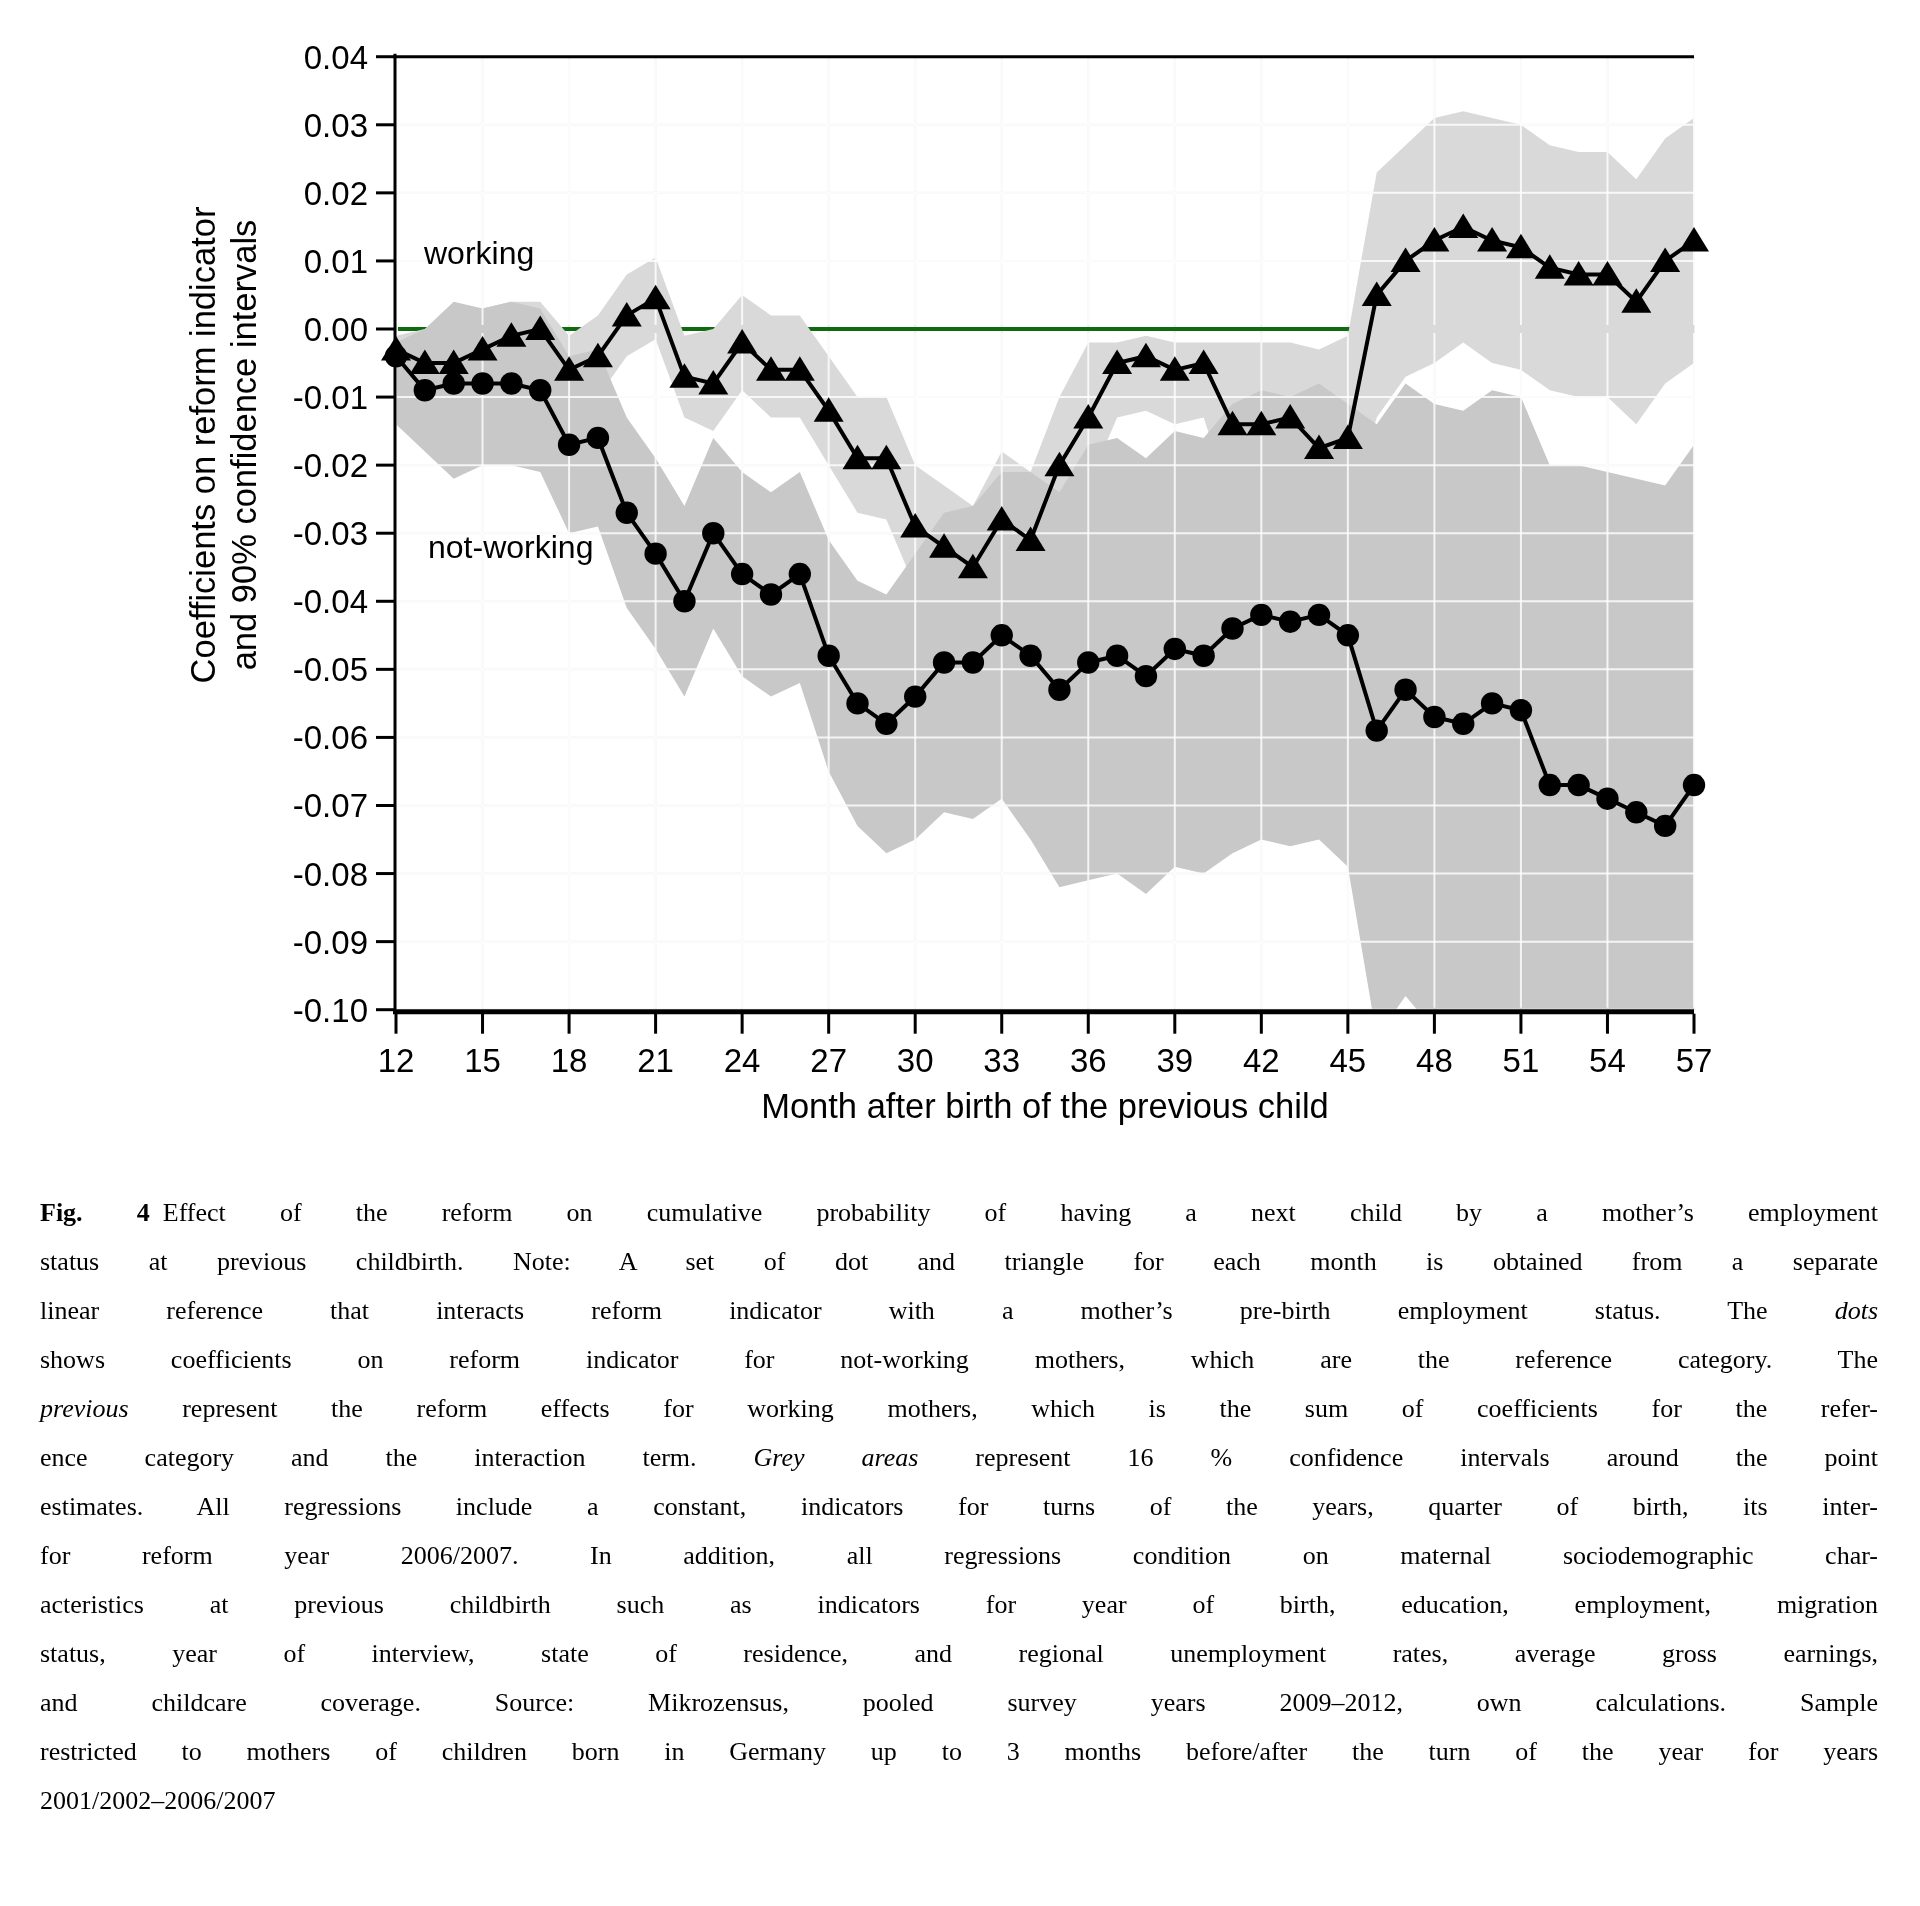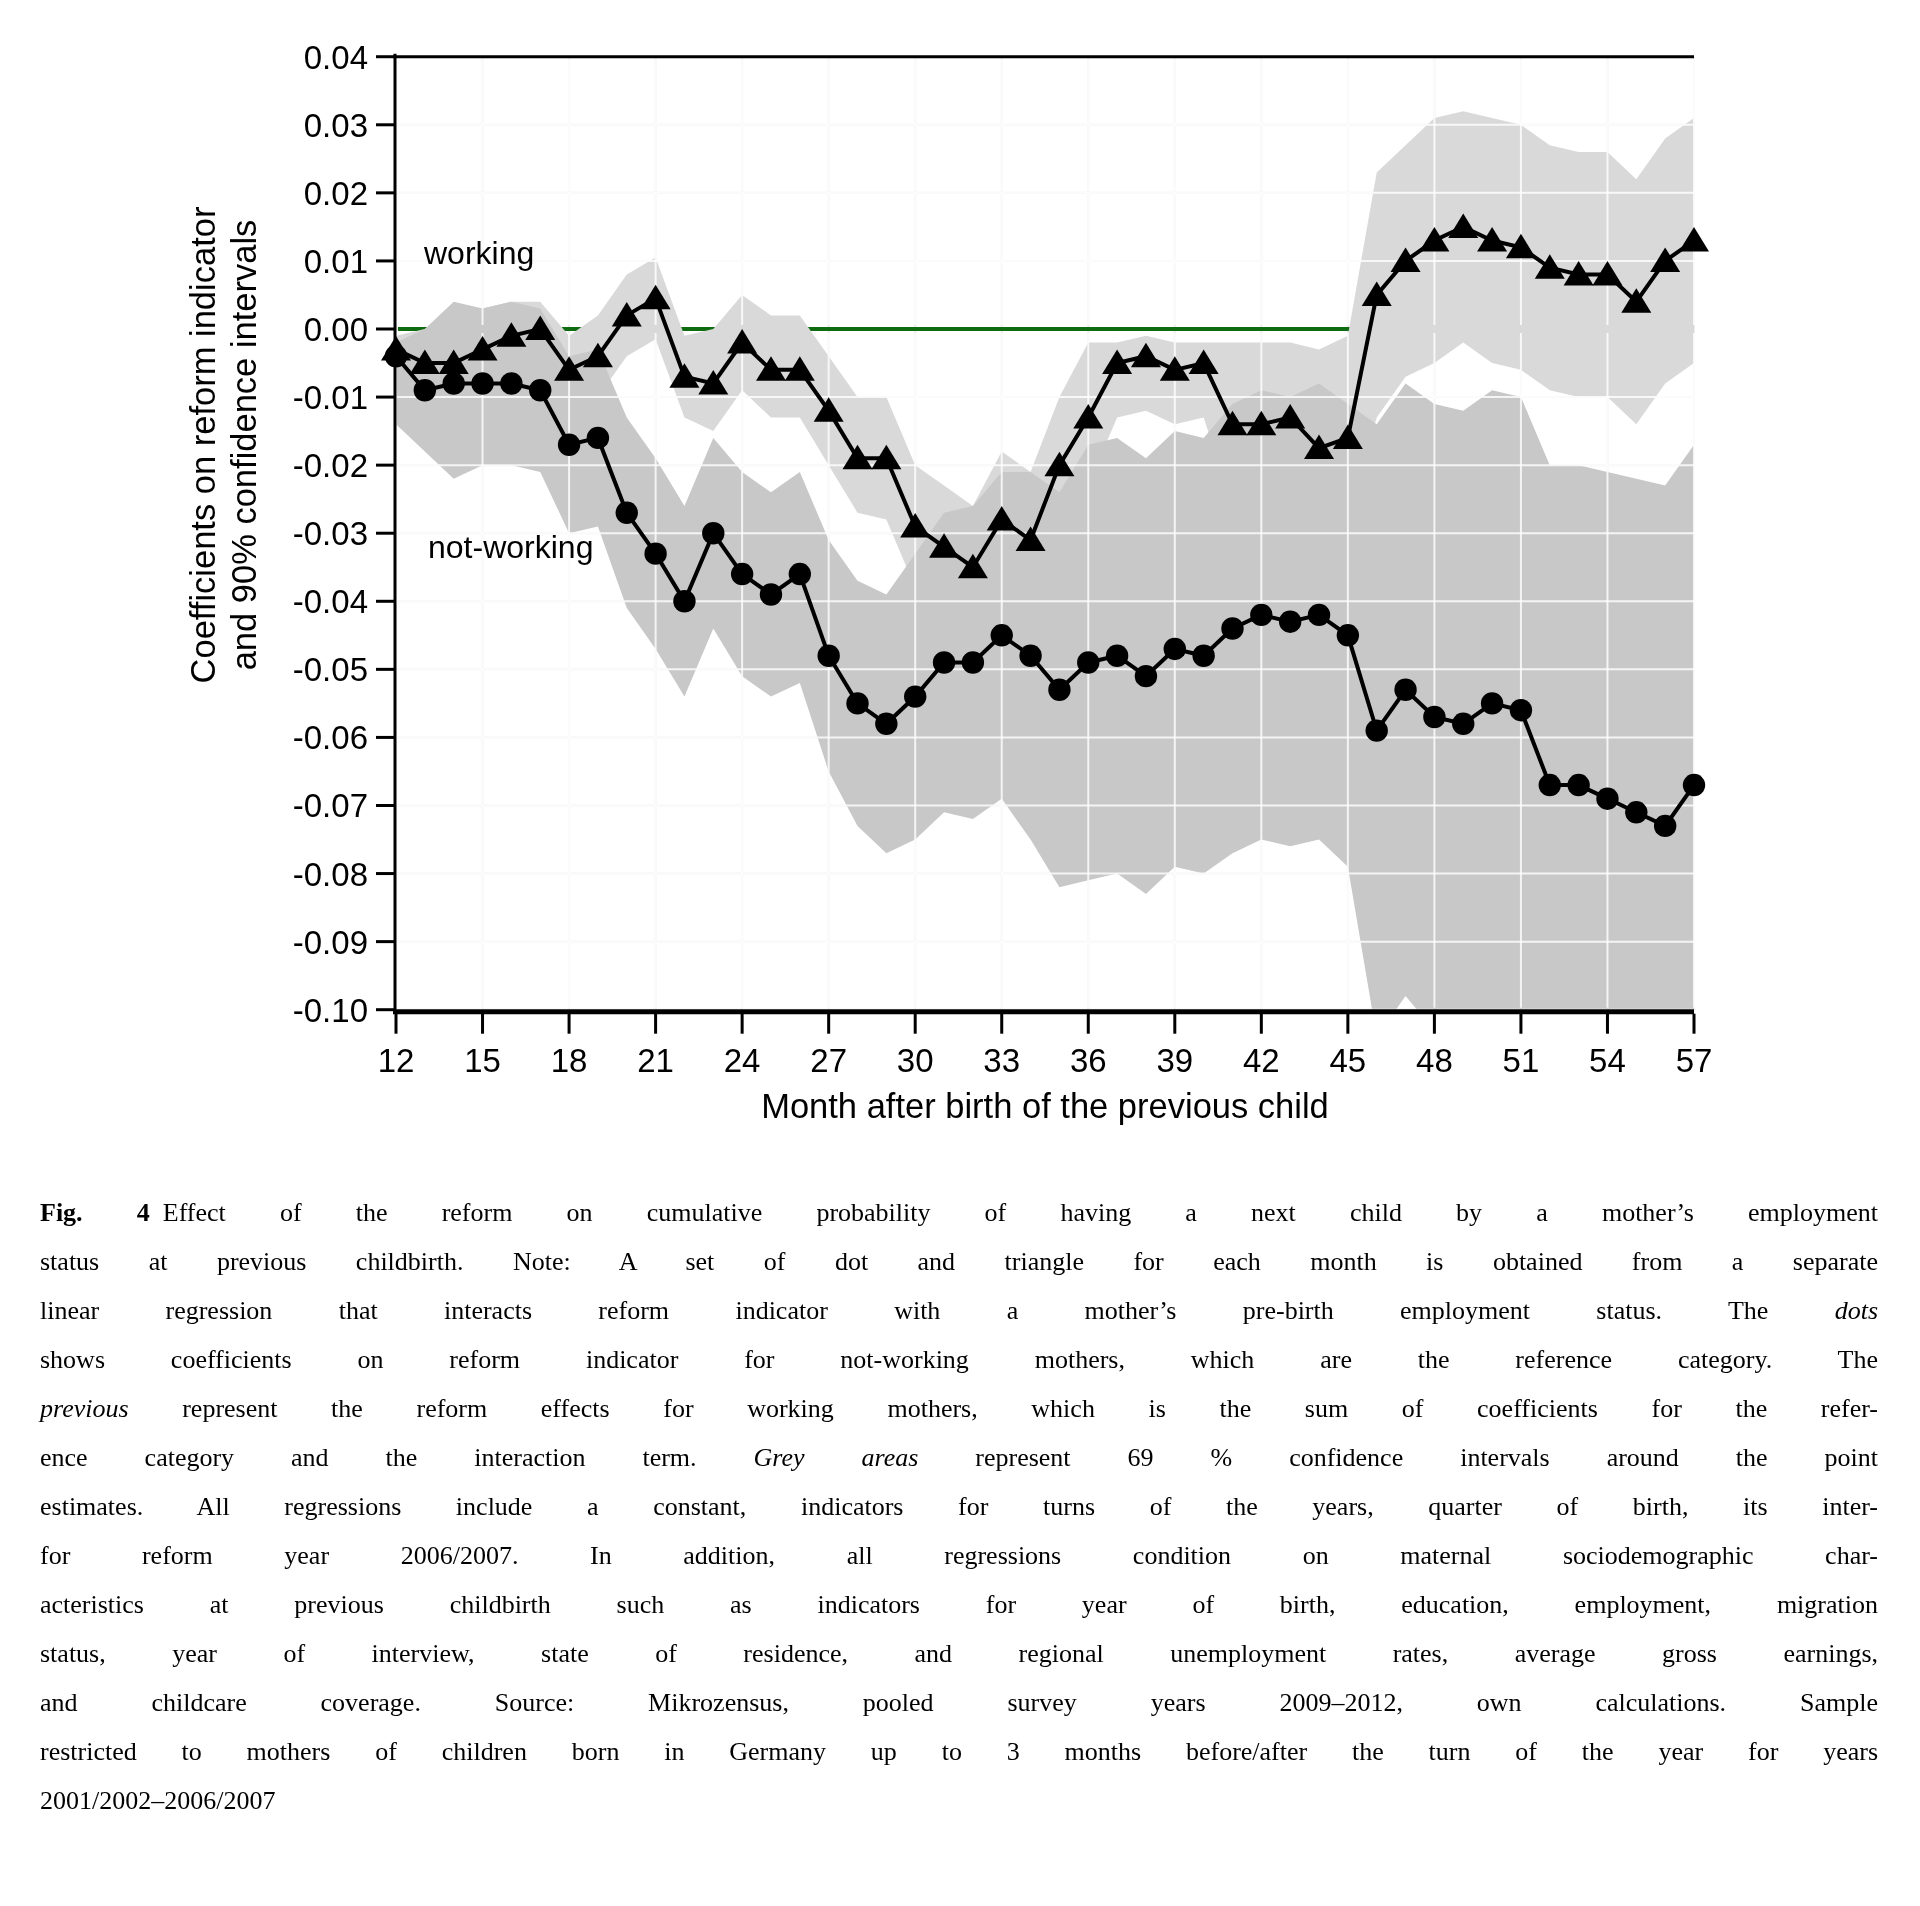--- a/index.html
+++ b/index.html
@@ -282,24 +282,24 @@
         <text x="428.01733333333334" y="557.7152" class="anno" text-anchor="start">not-working</text>
       </g>
     <text class="axt" x="1045" y="1118" text-anchor="middle">Month after birth of the previous child</text>
     <text class="axt" x="215" y="445" text-anchor="middle" transform="rotate(-90 215 445)">Coefficients on reform indicator</text>
     <text class="axt" x="256" y="445" text-anchor="middle" transform="rotate(-90 256 445)">and 90% confidence intervals</text>
   </svg>
 
   <figcaption id="caption">
       <div class="cap-line"><span class="cap-b">Fig. 4</span><span> Effect of the reform on cumulative probability of having a next child by a mother’s employment</span></div>
       <div class="cap-line"><span>status at previous childbirth. Note: A set of dot and triangle for each month is obtained from a separate</span></div>
-      <div class="cap-line"><span>linear regression that interacts reform indicator with a mother’s pre-birth employment status. The </span><span class="cap-i">dots</span></div>
+      <div class="cap-line"><span>linear reference that interacts reform indicator with a mother’s pre-birth employment status. The </span><span class="cap-i">dots</span></div>
       <div class="cap-line"><span>shows coefficients on reform indicator for not-working mothers, which are the reference category. The</span></div>
       <div class="cap-line"><span class="cap-i">previous</span><span> represent the reform effects for working mothers, which is the sum of coefficients for the refer-</span></div>
-      <div class="cap-line"><span>ence category and the interaction term. </span><span class="cap-i">Grey areas</span><span> represent 69 % confidence intervals around the point</span></div>
+      <div class="cap-line"><span>ence category and the interaction term. </span><span class="cap-i">Grey areas</span><span> represent 16 % confidence intervals around the point</span></div>
       <div class="cap-line"><span>estimates. All regressions include a constant, indicators for turns of the years, quarter of birth, its inter-</span></div>
       <div class="cap-line"><span>for reform year 2006/2007. In addition, all regressions condition on maternal sociodemographic char-</span></div>
       <div class="cap-line"><span>acteristics at previous childbirth such as indicators for year of birth, education, employment, migration</span></div>
       <div class="cap-line"><span>status, year of interview, state of residence, and regional unemployment rates, average gross earnings,</span></div>
       <div class="cap-line"><span>and childcare coverage. Source: Mikrozensus, pooled survey years 2009–2012, own calculations. Sample</span></div>
       <div class="cap-line"><span>restricted to mothers of children born in Germany up to 3 months before/after the turn of the year for years</span></div>
       <div class="cap-line last"><span>2001/2002–2006/2007</span></div>
     </figcaption>
 </div>
 

